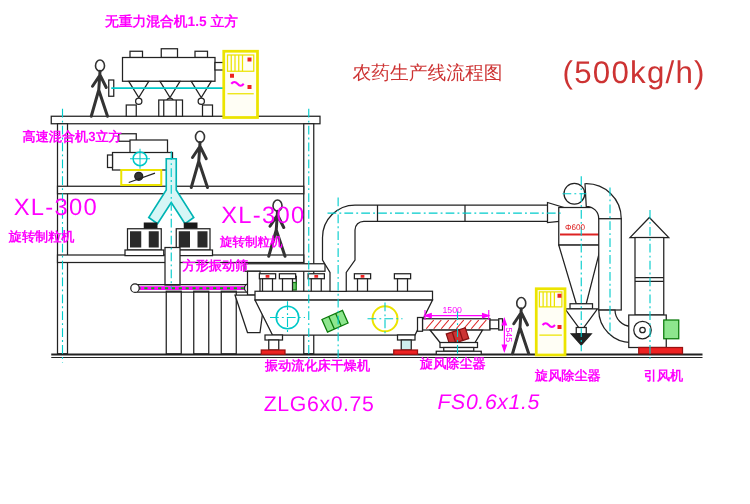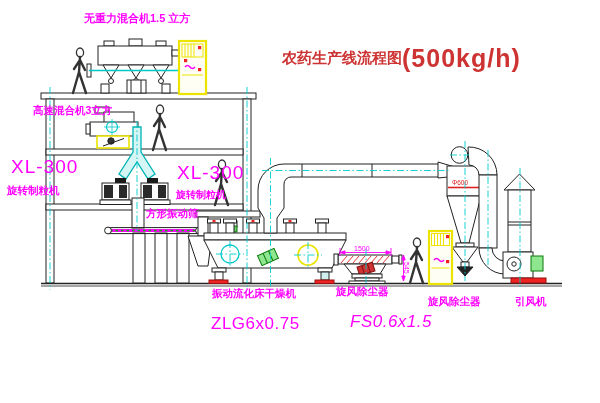--- a/index.html
+++ b/index.html
@@ -7,22 +7,22 @@
           font-family:"Liberation Sans",sans-serif;}
   #drawing{position:absolute;left:0;top:0;}
   .lbl{position:absolute;color:#ff00ff;line-height:1;white-space:nowrap;
        font-family:"Liberation Sans",sans-serif;}
   .model{font-size:19px;letter-spacing:1px;}
   .modelcode{font-size:17px;letter-spacing:0.5px;margin-top:16px;}
   .small{font-size:10.5px;font-weight:bold;}
   .dim{font-size:7px;}
   .v-dim{transform:rotate(90deg);transform-origin:left top;}
   .title{position:absolute;left:282px;top:44px;color:#cd3333;display:flex;align-items:center;white-space:nowrap;}
-  .title-zh{font-size:15px;font-weight:bold;font-family:"Liberation Serif",serif;text-align:center;}
-  .title-cap{font-size:25px;font-weight:bold;letter-spacing:1px;font-family:"Liberation Sans",sans-serif;}
+  .title-zh{font-size:15px;font-weight:normal;font-family:"Liberation Serif",serif;text-align:center;}
+  .title-cap{font-size:25px;font-weight:normal;letter-spacing:1px;font-family:"Liberation Sans",sans-serif;margin-left:48px;}
   .red-dim{position:absolute;color:#dd2222;font-size:6.5px;line-height:1;white-space:nowrap;}
 </style>
 </head>
 <body>
 
 <div id="canvas">
 
 <svg id="drawing" width="600" height="403" viewBox="0 0 600 403">
   <defs>
     <g id="person">
@@ -280,21 +280,21 @@
   <use href="#person" transform="translate(222,160)"></use>
   <use href="#person" transform="translate(417,238)"></use>
 </svg>
 
 <div class="title">
   <span class="title-zh">农药生产线流程图</span>
       <span class="title-cap">(500kg/h)</span>
 </div>
 
 <div class="lbl small" style="left:84px;top:13px;font-size:11px;text-align:right;">无重力混合机1.5 立方</div>
-<div class="lbl small" style="left:33px;top:105px;">高速混合机3立方</div>
+<div class="lbl small" style="left:18px;top:105px;">高速混合机3立方</div>
 
 <div class="lbl model" style="left:11px;top:157px;">XL-300</div>
 <div class="lbl small" style="left:7px;top:185px;">旋转制粒机</div>
 
 <div class="lbl model" style="left:177px;top:163px;">XL-300</div>
 <div class="lbl small" style="left:176px;top:190px;font-size:10px;">旋转制粒机</div>
 
 <div class="lbl small" style="left:146px;top:208px;">方形振动筛</div>
 
 <div class="lbl small" style="left:212px;top:288px;">振动流化床干燥机</div>

